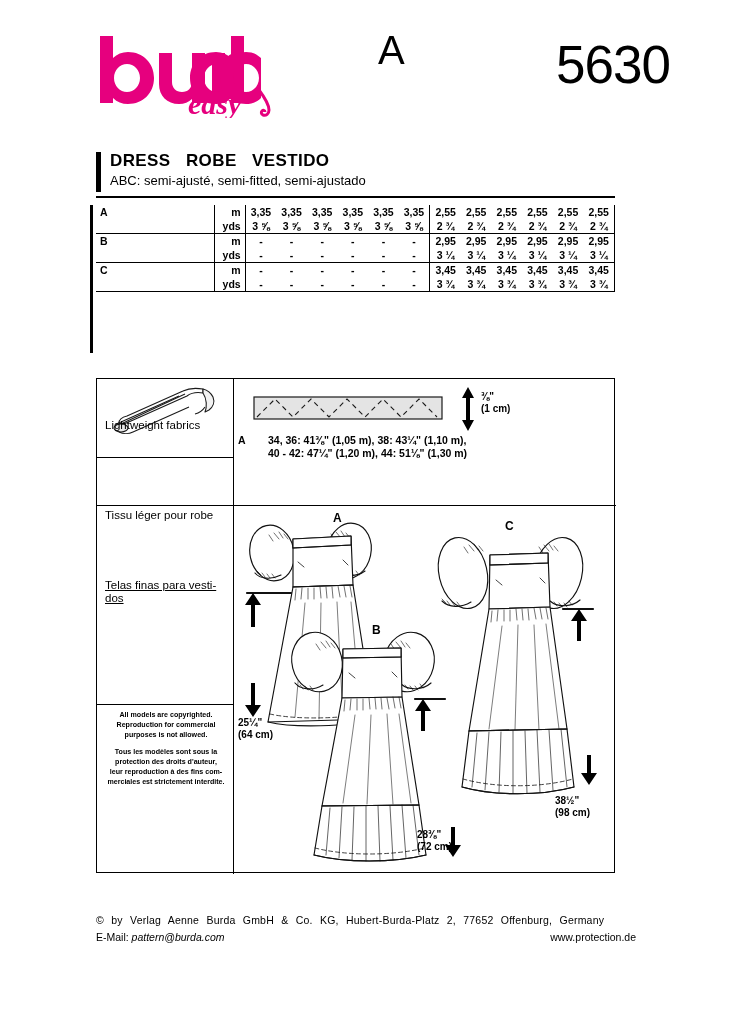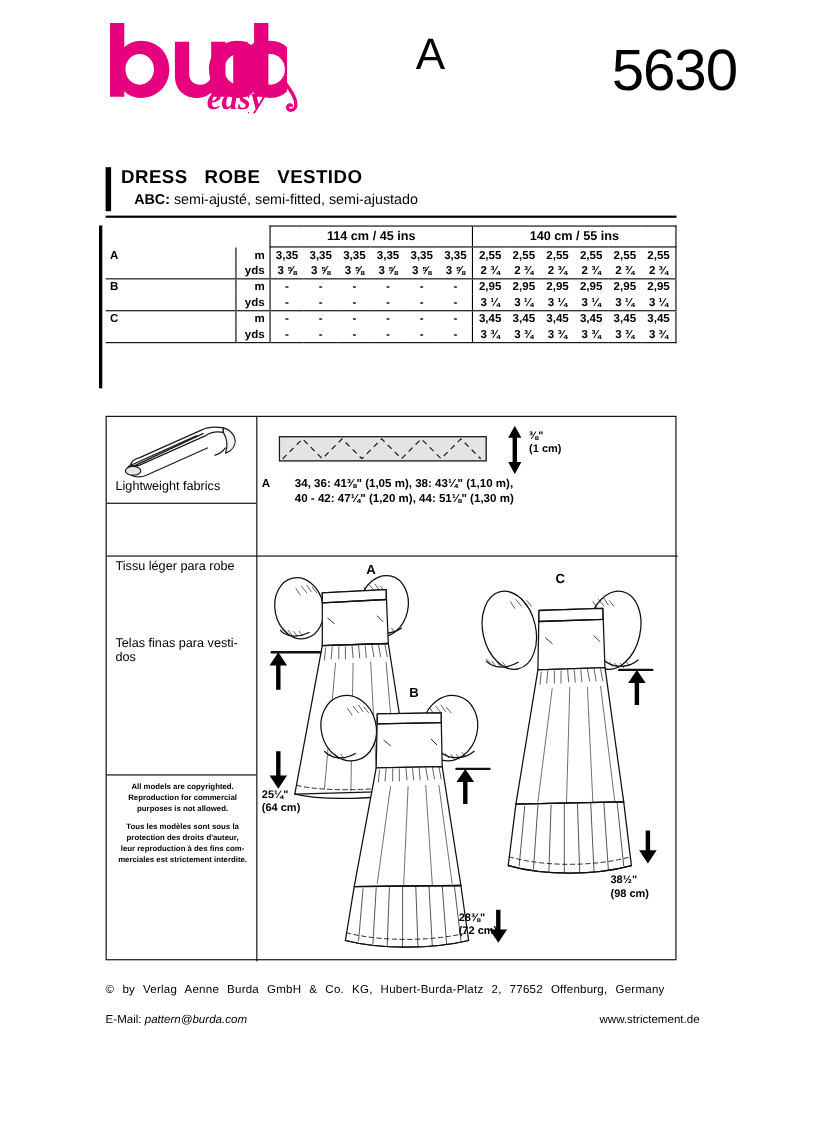--- a/index.html
+++ b/index.html
@@ -1,31 +1,31 @@
 <!DOCTYPE html>
 <html><head>
 <meta charset="utf-8">
 <style>
   html,body{margin:0;padding:0;background:#ffffff;}
   body{width:741px;height:1024px;font-family:"Liberation Sans",sans-serif;color:#000;position:relative;overflow:hidden;}
   .page{position:absolute;left:0;top:0;width:741px;height:1024px;}
 
   
   .header{position:absolute;left:0;top:0;width:741px;height:130px;}
-  .logo{position:absolute;left:96px;top:17px;width:180px;height:86px;}
+  .logo{position:absolute;left:96px;top:32px;width:180px;height:86px;}
   .logo svg{display:block;}
   .variant-letter{position:absolute;left:378px;top:28px;font-size:40px;font-weight:400;letter-spacing:0;font-family:"Liberation Sans",sans-serif;}
   .pattern-number{position:absolute;left:520px;top:34px;width:150px;text-align:right;font-size:53px;font-weight:400;letter-spacing:-1px;font-family:"Liberation Sans",sans-serif;}
 
   
   .title-block{position:absolute;left:96px;top:152px;width:520px;}
   .title-bar{position:absolute;left:0;top:0;width:5px;height:40px;background:#000;}
   .title-main{position:absolute;left:14px;top:-1px;font-size:17px;font-weight:bold;letter-spacing:0.4px;white-space:pre;}
   .title-sub{position:absolute;left:14px;top:21px;font-size:13px;white-space:pre;}
-  .title-sub b{font-weight:bold;margin-left:12px;}
+  .title-sub b{font-weight:normal;}
   .title-rule{position:absolute;left:96px;top:196px;width:519px;height:2px;background:#000;}
 
   
   .tbl-wrap{position:absolute;left:96px;top:205px;width:519px;}
   table.sizes{border-collapse:collapse;width:519px;font-size:10.5px;font-weight:bold;}
   table.sizes td,table.sizes th{padding:0;margin:0;text-align:center;height:14px;line-height:14px;font-weight:bold;}
   .lbl-col{width:118px;text-align:left!important;padding-left:4px!important;}
   .unit-col{width:26px;text-align:right!important;padding-right:4px!important;}
   .num-col{width:31px;}
   .bl{border-left:1.4px solid #000;}
@@ -39,21 +39,21 @@
   
   .mainbox{position:absolute;left:96px;top:378px;width:519px;height:495px;border:1.6px solid #000;box-sizing:border-box;}
   .v-divider{position:absolute;left:136px;top:0;width:1.4px;height:495px;background:#000;}
   .h-divider-1{position:absolute;left:136px;top:126px;width:383px;height:1.4px;background:#000;}
   .h-divider-left-1{position:absolute;left:0;top:78px;width:136px;height:1.4px;background:#000;}
   .h-divider-left-2{position:absolute;left:0;top:126px;width:136px;height:1.4px;background:#000;}
   .h-divider-left-3{position:absolute;left:0;top:325px;width:136px;height:1.4px;background:#000;}
 
   .fabric-roll{position:absolute;left:12px;top:6px;width:110px;height:58px;}
   .fab-label{position:absolute;left:8px;font-size:11.5px;line-height:13px;}
-  .fab-en{top:57px;}
+  .fab-en{top:40px;}
   .fab-fr{top:130px;}
   .fab-es{top:200px;}
   .copyright{position:absolute;left:8px;top:332px;width:122px;font-size:7.1px;font-weight:bold;line-height:9.8px;}
   .copyright p{margin:0 0 8px 0;text-align:center;}
 
   
   .elastic-area{position:absolute;left:136px;top:0;width:383px;height:126px;}
   .elastic-strip{position:absolute;left:20px;top:17px;width:190px;height:24px;}
   .arrow-vert{position:absolute;left:228px;top:8px;width:14px;height:44px;}
   .elastic-meas{position:absolute;left:248px;top:12px;font-size:10px;font-weight:bold;line-height:12px;}
@@ -68,24 +68,24 @@
   .callout{position:absolute;font-size:10px;font-weight:bold;line-height:11.5px;white-space:pre;}
   .co-a{left:5px;top:210px;}
   .co-b{left:184px;top:322px;}
   .co-c{left:322px;top:288px;}
   .view-letter{position:absolute;font-size:12px;font-weight:bold;}
   .vl-a{left:100px;top:4px;}
   .vl-b{left:139px;top:116px;}
   .vl-c{left:272px;top:12px;}
 
   
-  .footer{position:absolute;left:96px;top:894px;width:540px;font-size:10.5px;}
+  .footer{position:absolute;left:96px;top:914px;width:540px;font-size:10.5px;}
   .foot-line1{position:relative;height:15px;}
   .foot-pub{display:block;white-space:nowrap;letter-spacing:0.2px;word-spacing:4.2px;}
-  .foot-line2{position:relative;height:15px;margin-top:12px;}
+  .foot-line2{position:relative;height:15px;margin-top:2px;}
   .foot-email{position:absolute;left:0;top:0;}
   .foot-email i{font-style:italic;}
   .foot-web{position:absolute;right:0;top:0;}
 </style>
 </head>
 <body>
 
 <div class="page">
 
   <div class="header">
@@ -122,26 +122,20 @@
     <div class="title-bar"></div>
     <div class="title-main">DRESS   ROBE   VESTIDO</div>
     <div class="title-sub"><b>ABC:</b><span> semi-ajusté, semi-fitted, semi-ajustado</span></div>
   </div>
   <div class="title-rule"></div>
 
   <div class="leftedge"></div>
   <div class="tbl-wrap">
     <table class="sizes">
       <tbody>
-          <tr>
-        <td class="lbl-col"></td>
-        <td class="unit-col"></td>
-        <td class="num-col hdr-width bl bt bb" colspan="6" style="height:18px;line-height:18px;">114 cm / 45 ins</td>
-        <td class="num-col hdr-width bl bt bb br" colspan="6" style="height:18px;line-height:18px;">140 cm / 55 ins</td>
-      </tr>
 
       <tr>
         <td class="lbl-col">A</td>
         <td class="unit-col bl">m</td>
         <td class="num-col bl">3,35</td>
         <td class="num-col">3,35</td>
         <td class="num-col">3,35</td>
         <td class="num-col">3,35</td>
         <td class="num-col">3,35</td>
         <td class="num-col">3,35</td>
@@ -255,22 +249,22 @@
           <path d="M94 4 C98,5 102,8 104,12 C106,17 104,22 100,25 L96,27 C98,22 98,14 94,8 Z" fill="#f2f2f2"></path>
           <path d="M6 44 C6,40 8,38 12,37 L70,11"></path>
           <ellipse cx="12" cy="43" rx="7" ry="4" fill="#e8e8e8"></ellipse>
           <path d="M12 39 L76 9"></path>
           <path d="M10 47 C14,49 20,49 24,47 L80,22"></path>
           <path d="M86 29 C90,28 94,25 96,22"></path>
         </g>
       </svg>
     </div>
     <div class="fab-label fab-en">Lightweight fabrics</div>
-    <div class="fab-label fab-fr">Tissu léger para robe</div>
-    <div class="fab-label fab-es" style="white-space:pre-line;">Telas finas para vesti-
+    <div class="fab-label fab-fr">Tissu léger pour robe</div>
+    <div class="fab-label fab-es" style="white-space:pre-line;text-decoration:underline;">Telas finas para vesti-
 dos</div>
 
     <div class="copyright">
       <p style="white-space:pre-line;">All models are copyrighted.
 Reproduction for commercial
 purposes is not allowed.</p>
       <p style="white-space:pre-line;">Tous les modèles sont sous la
 protection des droits d'auteur,
 leur reproduction à des fins com-
 merciales est strictement interdite.</p>
@@ -443,17 +437,17 @@
 (98 cm)</div>
     </div>
   </div>
 
   <div class="footer">
     <div class="foot-line1">
       <span class="foot-pub">©  by  Verlag  Aenne  Burda  GmbH  &amp;  Co.  KG,  Hubert-Burda-Platz  2,  77652  Offenburg,  Germany</span>
     </div>
     <div class="foot-line2">
       <span class="foot-email"><span>E-Mail:</span> <i>pattern@burda.com</i></span>
-      <span class="foot-web">www.strictement.de</span>
+      <span class="foot-web">www.protection.de</span>
     </div>
   </div>
 
 </div>
 
 </body></html>

